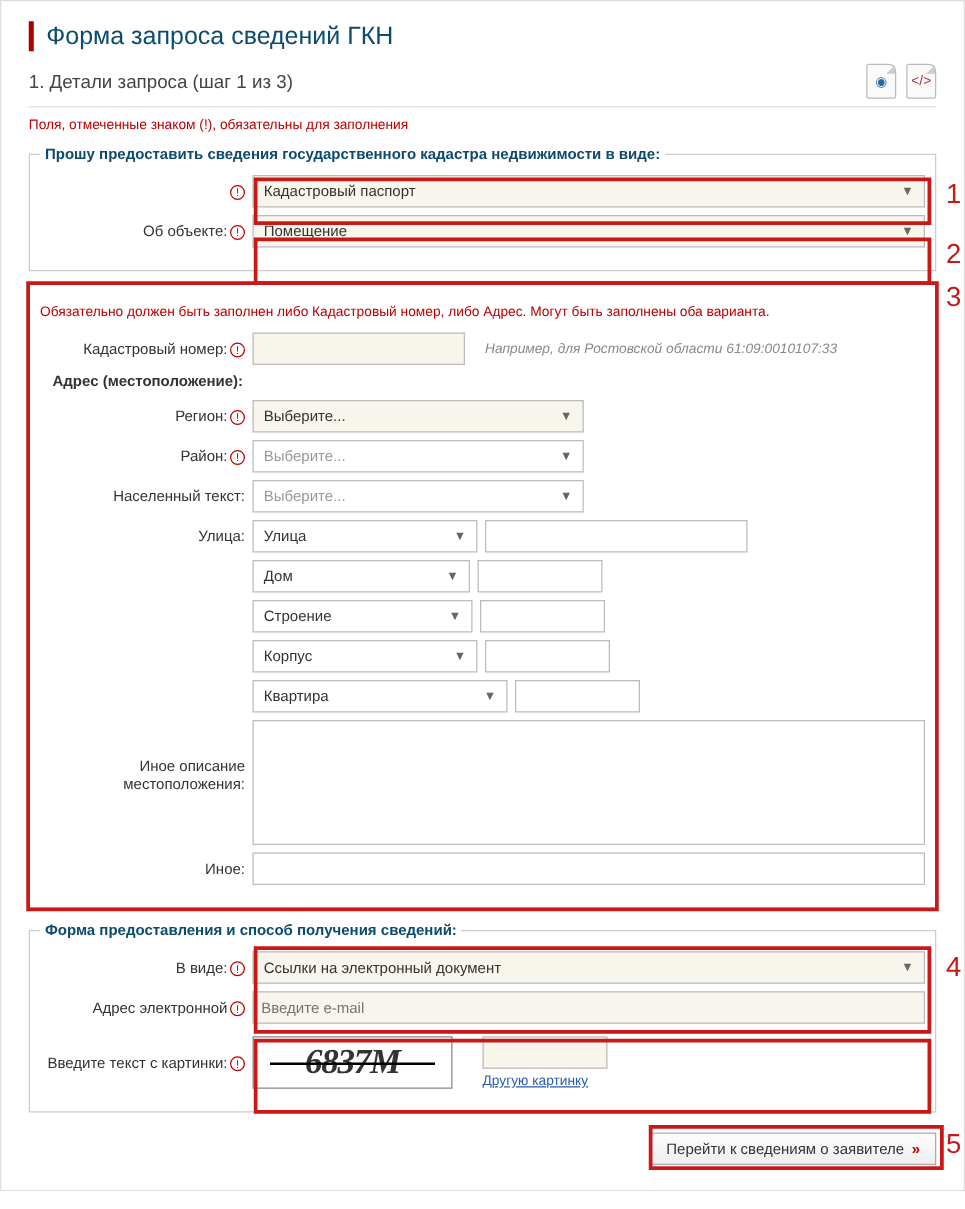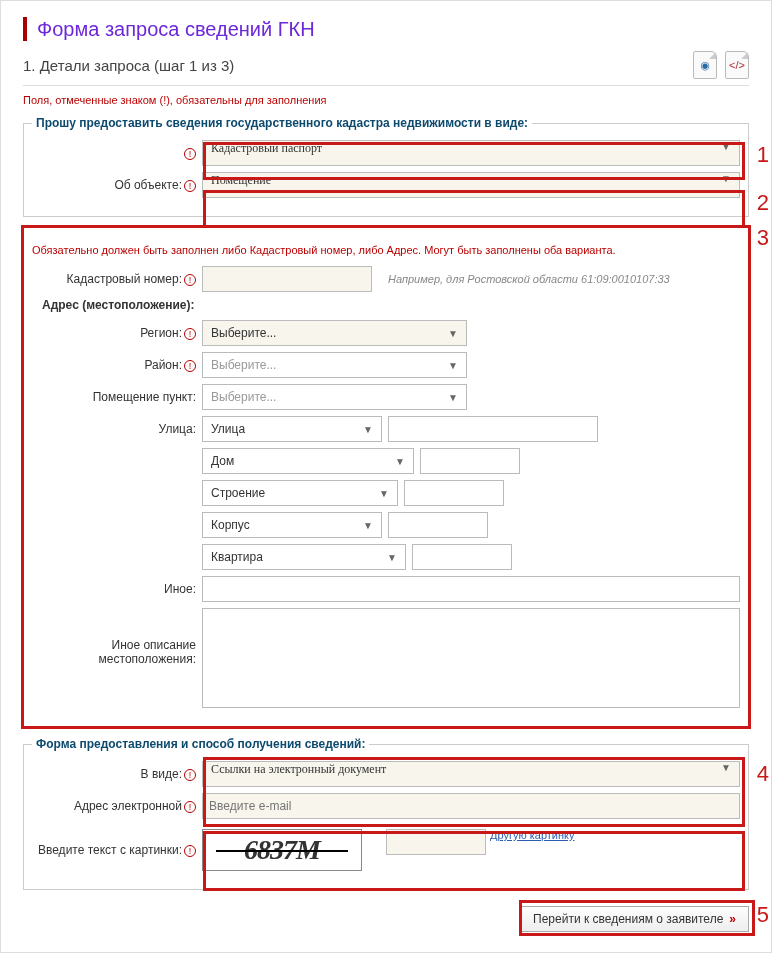--- a/index.html
+++ b/index.html
@@ -24,21 +24,21 @@
     align-items: center;
   }
   .page-title-bar {
     width: 4px;
     height: 24px;
     background: #a00;
     margin-right: 10px;
   }
   .page-title {
     font-size: 20px;
-    color: #6d28d9;
+    color: #0c4a6e;
     font-weight: normal;
   }
   .inner {
     padding: 0 22px;
   }
   .step-row {
     display: flex;
     justify-content: space-between;
     align-items: center;
     border-bottom: 1px solid #ddd;
@@ -108,24 +108,23 @@
     vertical-align: middle;
     background:#fff;
   }
   .input-col { flex: 1; display:flex; gap:6px; align-items:center; }
   .select-wide {
     flex:1;
     height: 26px;
     border: 1px solid #bbb;
     background: #f8f5ed;
     padding: 0 8px;
-    display: flex; justify-content: space-between;
+    display: flex; align-items: center; justify-content: space-between;
     color:#333;
     font-size:12px;
-    font-family:Liberation Serif, serif;
   }
   .chev { font-size:10px; color:#666; }
   .select-small {
     width: 265px;
     height: 26px;
     border: 1px solid #bbb;
     background: #fff;
     padding: 0 8px;
     display:flex; align-items:center; justify-content:space-between;
     font-size:12px; color:#333;
@@ -157,21 +156,21 @@
     font-size:28px; font-family:"Times New Roman", serif;
     font-style:italic; font-weight:bold;
     display:flex; align-items:center; justify-content:center;
     background:#fff; letter-spacing:-1px;
     position:relative; overflow:hidden;
   }
   .captcha-img::after {
     content:""; position:absolute; left:8%; right:8%; top:50%;
     height:2px; background:#000;
   }
-  .captcha-right { display:flex; gap:4px;justify-content:flex-end; }
+  .captcha-right { display:flex; flex-direction:column; gap:4px;justify-content:flex-end; }
   .link { color:#2a5db0; text-decoration:underline; font-size:11px; cursor:pointer; }
   .submit-row { display:flex; justify-content:flex-end; padding:6px 0 0 0; }
   .submit-btn {
     border:1px solid #aaa; background:linear-gradient(#fdfdfd,#eee);
     padding:5px 12px; font-size:12px; color:#333;
     display:flex; align-items:center; gap:6px;
   }
   .submit-btn .arr { color:#b00; font-weight:bold; }
   .section-wrapper { position: relative; }
 </style>
@@ -259,21 +258,21 @@
           <div class="label-col"><span>Район:</span><span class="req-icon">!</span></div>
           <div class="input-col">
             <div class="select-small disabled">
               <span>Выберите...</span>
               <span class="chev">▼</span>
             </div>
           </div>
         </div>
 
         <div class="form-row">
-          <div class="label-col">Помещение пункт:</div>
+          <div class="label-col">Населенный текст:</div>
           <div class="input-col">
             <div class="select-small disabled">
               <span>Выберите...</span>
               <span class="chev">▼</span>
             </div>
           </div>
         </div>
 
         <div class="form-row">
           <div class="label-col">Улица:</div>
@@ -282,32 +281,32 @@
               <span>Улица</span>
               <span class="chev">▼</span>
             </div>
             <input class="txt-input" style="width: 210px;">
           </div>
         </div>
 
         <div class="form-row">
           <div class="label-col"></div>
           <div class="input-col">
-            <div class="select-small" style="width:212px">
+            <div class="select-small" style="width:174px">
               <span>Дом</span>
               <span class="chev">▼</span>
             </div>
             <input class="txt-input txt-w100" style="">
           </div>
         </div>
 
         <div class="form-row">
           <div class="label-col"></div>
           <div class="input-col">
-            <div class="select-small" style="width:196px">
+            <div class="select-small" style="width:176px">
               <span>Строение</span>
               <span class="chev">▼</span>
             </div>
             <input class="txt-input txt-w100" style="">
           </div>
         </div>
 
         <div class="form-row">
           <div class="label-col"></div>
           <div class="input-col">
@@ -323,31 +322,31 @@
           <div class="label-col"></div>
           <div class="input-col">
             <div class="select-small" style="width:204px">
               <span>Квартира</span>
               <span class="chev">▼</span>
             </div>
             <input class="txt-input txt-w100" style="">
           </div>
         </div>
 
-        <div class="form-row">
-          <div class="label-col">Иное:</div>
-          <div class="input-col">
-            <input class="txt-input txt-w510" style="">
-          </div>
-        </div>
-
         <div class="form-row" style="align-items:flex-start">
           <div class="label-col" style="padding-top:30px">Иное описание местоположения:</div>
           <div class="input-col">
             <textarea class="txt-area" style=""></textarea>
+          </div>
+        </div>
+
+        <div class="form-row">
+          <div class="label-col">Иное:</div>
+          <div class="input-col">
+            <input class="txt-input txt-w510" style="">
           </div>
         </div>
       </fieldset>
       <div class="hl-red" style="top:0; left:0; right:0; bottom:0;"></div>
       <div class="callout" style="top:-2px; right:-20px;">3</div>
     </div>
 
     <div class="section-wrapper">
       <fieldset class="section">
         <legend>Форма предоставления и способ получения сведений:</legend>

